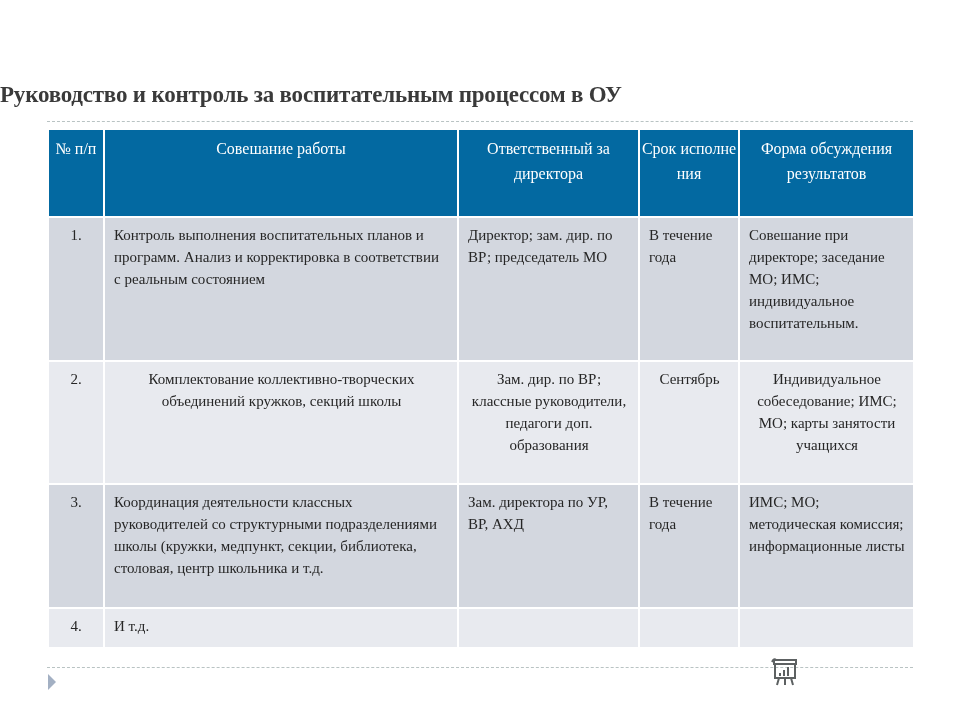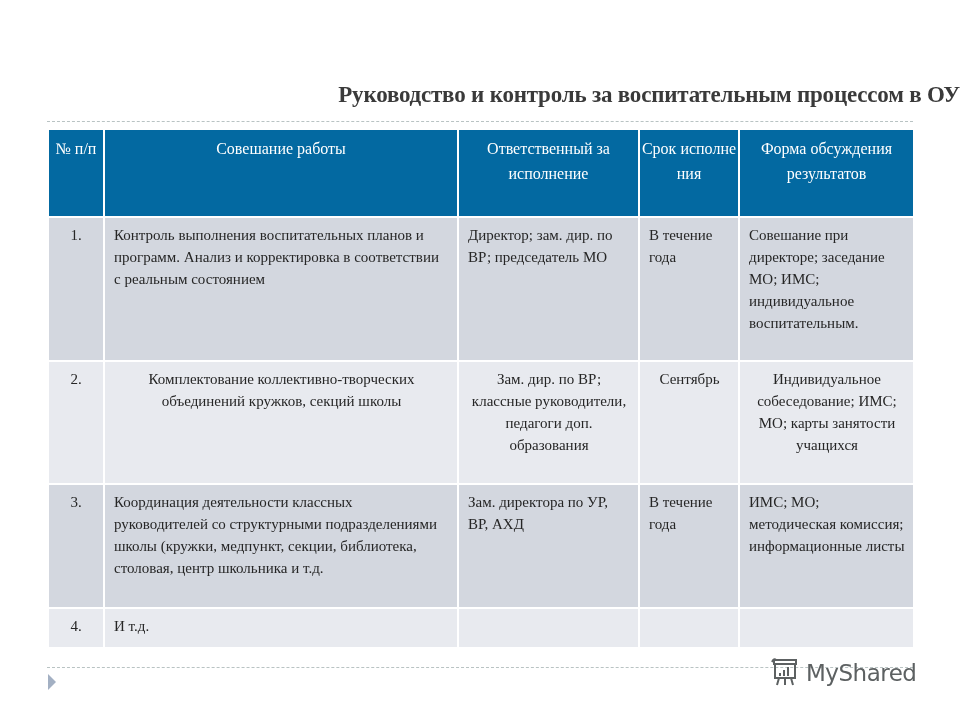--- a/index.html
+++ b/index.html
@@ -13,21 +13,21 @@
       position: relative;
       overflow: hidden;
       font-family: "Liberation Serif", "DejaVu Serif", serif;
       color: #262626;
     }
     .slide-title {
       position: absolute;
       left: 0;
       top: 82px;
       width: 960px;
-      text-align: right;
+      text-align: left;
       font-family: "Liberation Serif", serif;
       font-weight: bold;
       font-size: 23px;
       color: #3a3a3a;
       letter-spacing: -0.2px;
     }
     .dash-line {
       position: absolute;
       height: 0;
       border-top: 1px dashed #b9c3c3;
@@ -115,21 +115,21 @@
     <col style="width:56px">
     <col style="width:354px">
     <col style="width:181px">
     <col style="width:100px">
     <col style="width:175px">
   </colgroup>
   <thead>
     <tr>
       <th>№ п/п</th>
       <th>Совешание работы</th>
-      <th>Ответственный за исполнение</th>
+      <th>Ответственный за директора</th>
       <th>Срок исполне ния</th>
       <th>Форма обсуждения результатов</th>
     </tr>
   </thead>
   <tbody>
     <tr class="row-dark r1">
       <td class="num">1.</td>
       <td>Контроль выполнения воспитательных планов и программ. Анализ и корректировка в соответствии с реальным состоянием</td>
       <td>Директор; зам. дир. по ВР; председатель МО</td>
       <td class="srok">В течение года</td>
@@ -167,14 +167,13 @@
     <svg width="34" height="34" viewBox="0 0 34 34" fill="none" stroke="#5d6162" stroke-width="2">
       <path d="M6 6 h22 v4 h-22 z"></path>
       <path d="M4 8 q2 -4 4 -2"></path>
       <rect x="7" y="10" width="20" height="14"></rect>
       <rect x="11" y="19" width="2" height="3" fill="#5d6162" stroke="none"></rect>
       <rect x="15" y="16" width="2" height="6" fill="#5d6162" stroke="none"></rect>
       <rect x="19" y="13" width="2" height="9" fill="#5d6162" stroke="none"></rect>
       <path d="M11 24 l-2 7 M17 24 v7 M23 24 l2 7"></path>
     </svg>
   </span>
-  <span class="watermark-text">MyShared</span>
 </div>
 
 </body></html>

